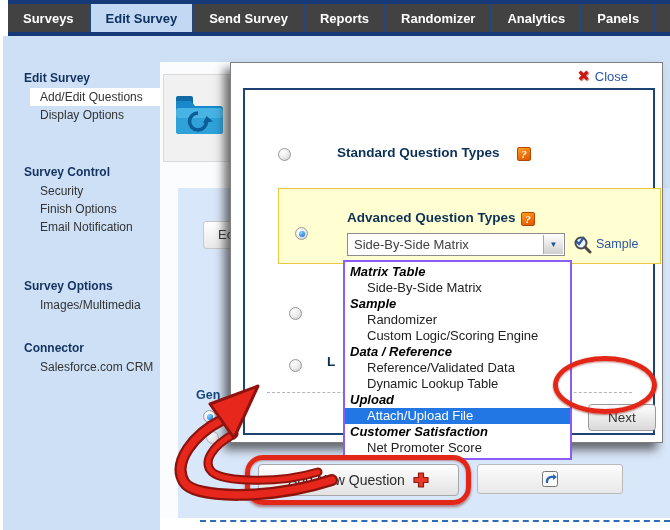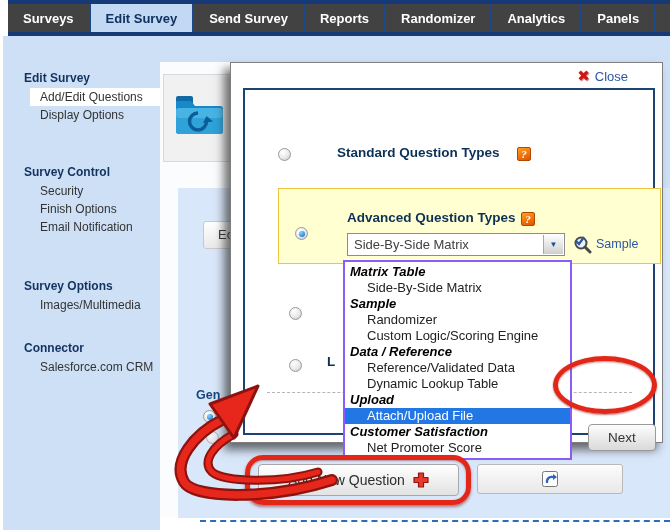--- a/index.html
+++ b/index.html
@@ -75,21 +75,21 @@
           background:#fff;border:1px solid #8d8d8d;cursor:pointer;}
   .select-value{position:absolute;left:6px;top:3px;font-size:13px;color:#404040;}
   .select-arrow{position:absolute;right:1px;top:1px;bottom:1px;width:19px;
           background:linear-gradient(#fdfdfd,#cfcfcf);border-left:1px solid #a8a8a8;
           display:flex;align-items:center;justify-content:center;font-size:8px;color:#1b4fa0;}
   .sample-ico{position:absolute;left:327px;top:144px;}
   .sample-label{position:absolute;left:351px;top:147px;font-size:12.5px;color:#2b57a7;cursor:pointer;}
   .sep{position:absolute;left:22px;top:302px;width:365px;height:0;border-top:1px dashed #b5b5b5;}
   .next-btn{position:absolute;left:343px;top:314px;width:68px;height:27px;box-sizing:border-box;
           background:linear-gradient(#fdfdfd,#d9d9d9);border:1px solid #9a9a9a;border-radius:4px;
-          font-size:13.5px;color:#333;display:flex;align-items:center;justify-content:center;cursor:pointer;margin-top:20px;}
+          font-size:13.5px;color:#333;display:flex;align-items:center;justify-content:center;cursor:pointer;}
   .ddlist{position:absolute;left:98px;top:170px;width:229px;box-sizing:border-box;background:#fff;
           border:2px solid #8b5cf6;padding:2px 0;z-index:12;}
   .dd-h{height:16px;line-height:16px;padding-left:5px;font-size:13px;font-weight:bold;font-style:italic;color:#000;}
   .dd-i{height:16px;line-height:16px;padding-left:22px;font-size:13px;color:#222;cursor:pointer;}
   .dd-i.dd-sel{background:#2277e5;color:#fff;}
   
   .ellipse{position:absolute;left:553px;top:356px;width:104px;height:58px;box-sizing:border-box;
            border:5px solid #e22718;border-radius:50%;z-index:30;
            box-shadow:0 1px 2px rgba(120,10,5,.55), inset 0 1px 2px rgba(120,10,5,.45);}
   .redrect{position:absolute;left:245px;top:455px;width:226px;height:50px;box-sizing:border-box;

